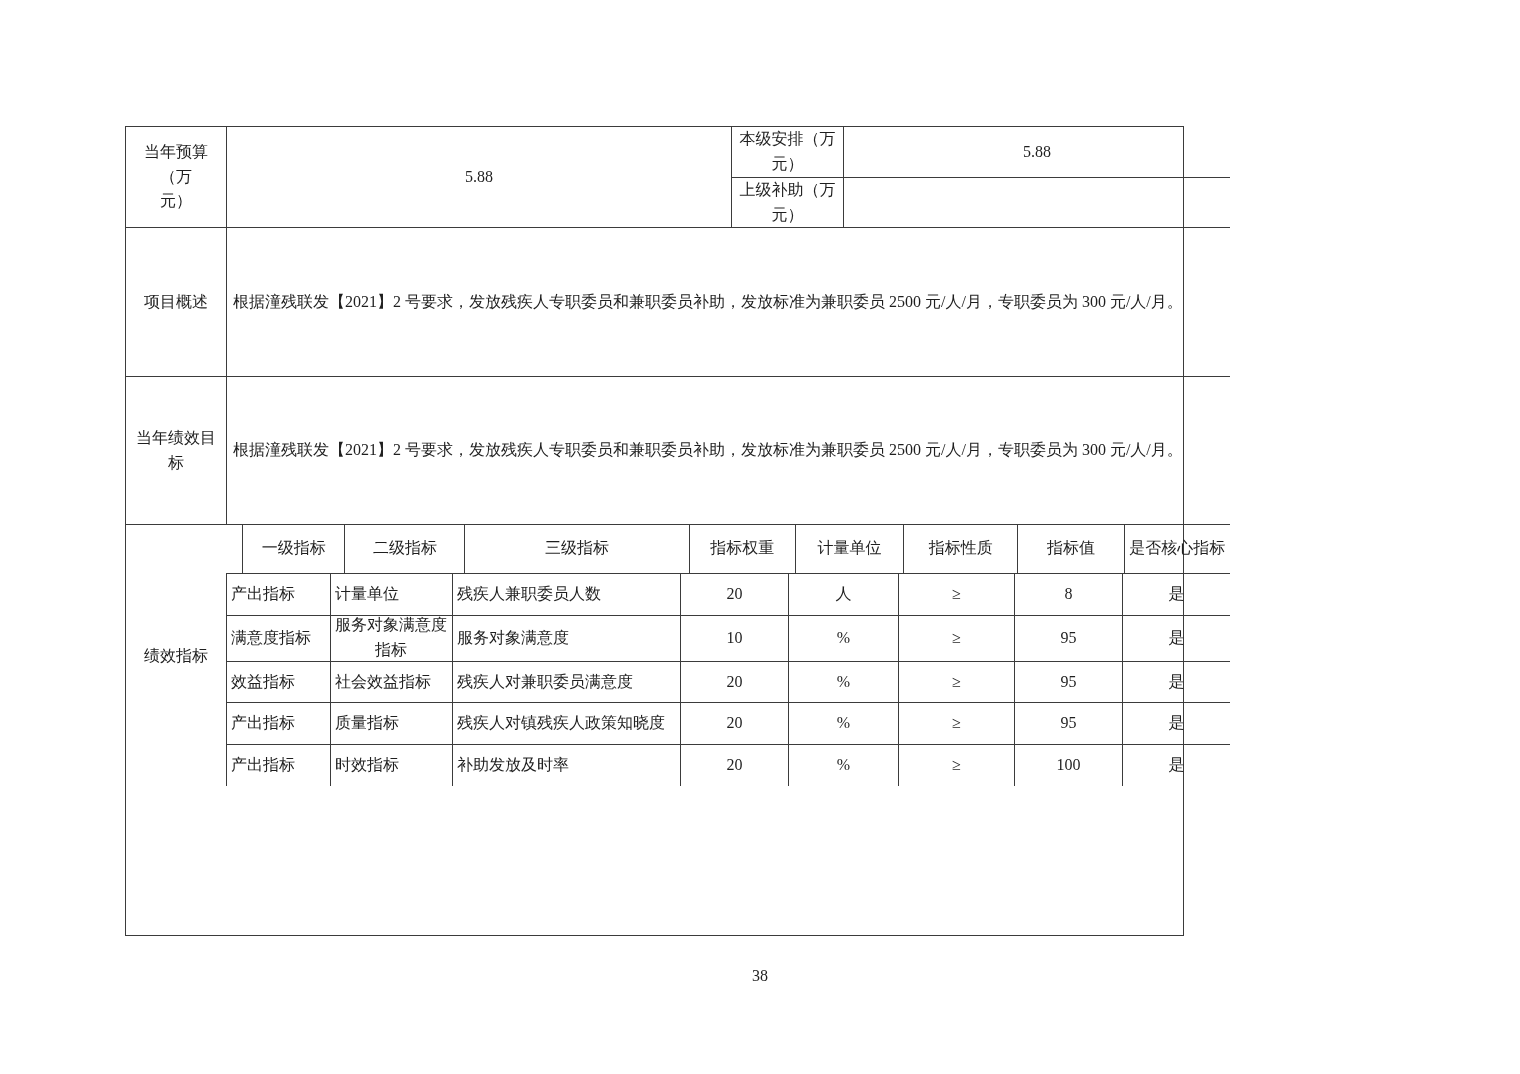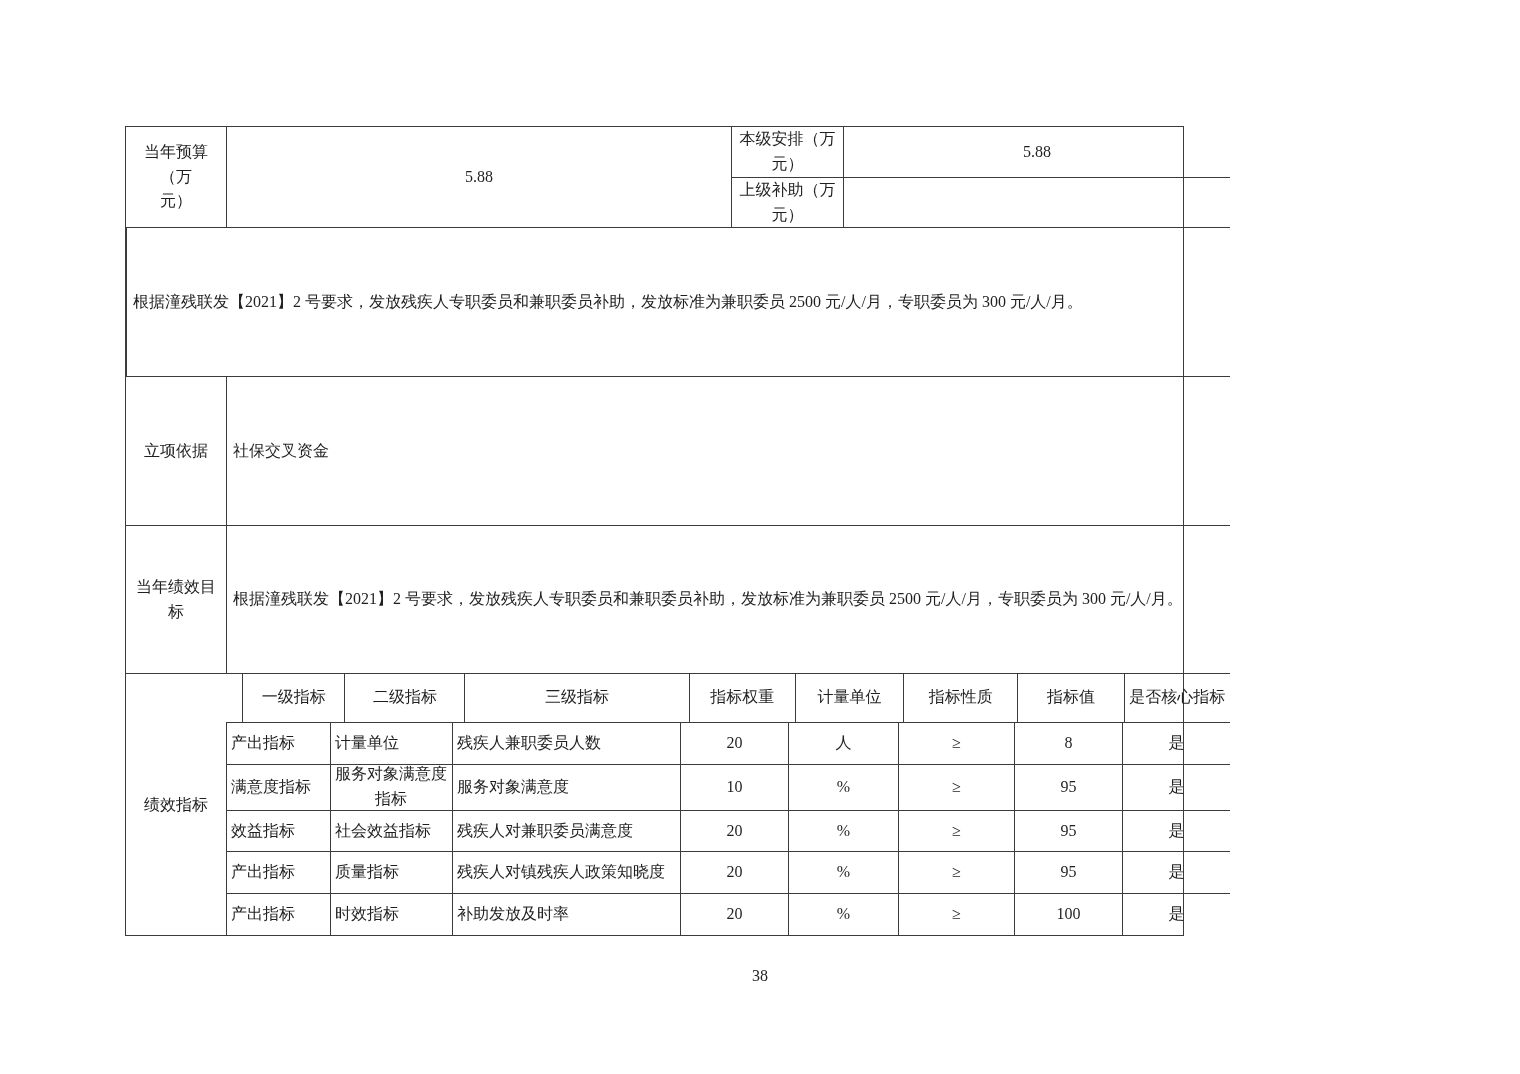--- a/index.html
+++ b/index.html
@@ -85,27 +85,24 @@
       <div class="half">
         <div class="cell center">5.88</div>
       </div>
       <div class="half low">
         <div class="cell center"></div>
       </div>
     </div>
   </div>
 
   <div class="row r2 bt">
+    <div class="cell label-cell">项目概述</div>
     <div class="cell content-cell bl">根据潼残联发【2021】2 号要求，发放残疾人专职委员和兼职委员补助，发放标准为兼职委员 2500 元/人/月，专职委员为 300 元/人/月。</div>
   </div>
 
-  <div class="row r3 bt">
-    <div class="cell label-cell">立项依据</div>
-    <div class="cell content-cell bl">社保交叉资金</div>
-  </div>
 
   <div class="row r4 bt">
     <div class="cell label-cell">当年绩效目
 标</div>
     <div class="cell content-cell bl">根据潼残联发【2021】2 号要求，发放残疾人专职委员和兼职委员补助，发放标准为兼职委员 2500 元/人/月，专职委员为 300 元/人/月。</div>
   </div>
 
   <div class="row r5 bt">
     <div class="cell label-cell">绩效指标</div>
 

